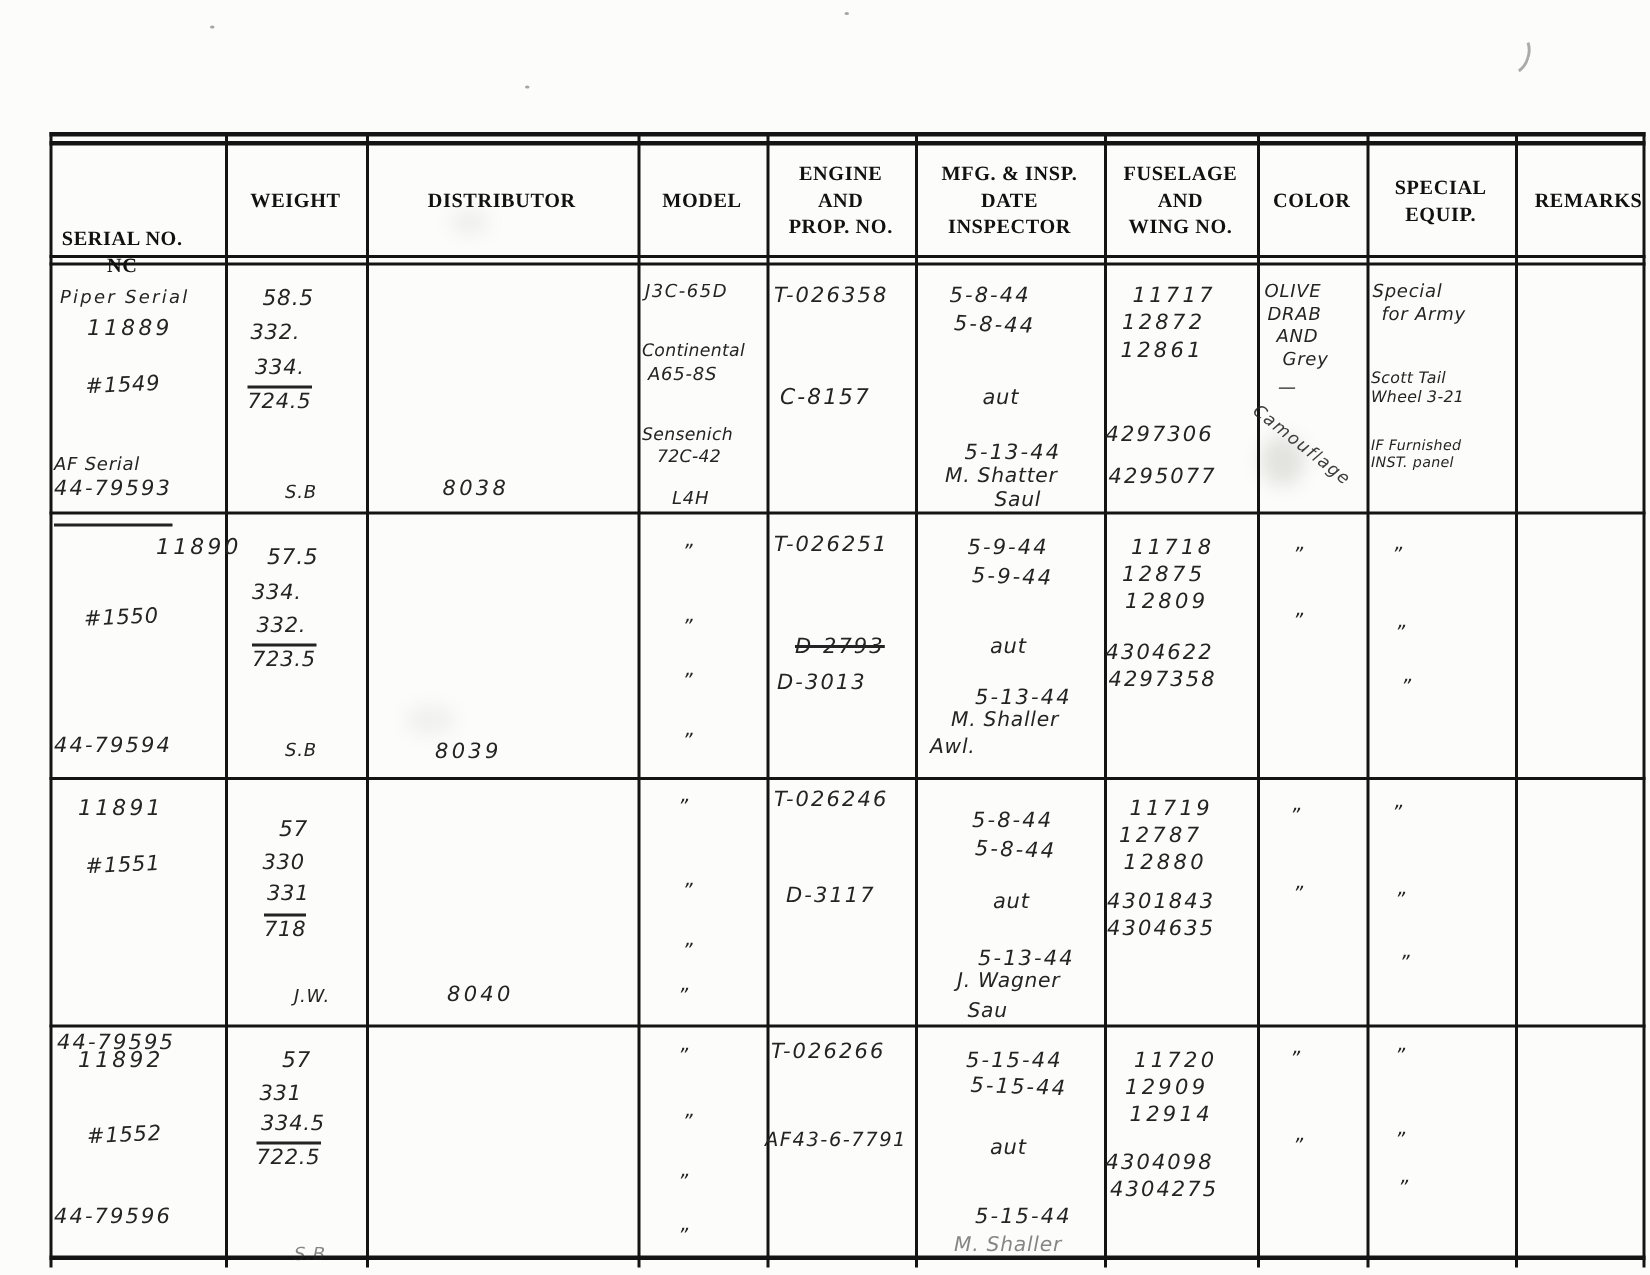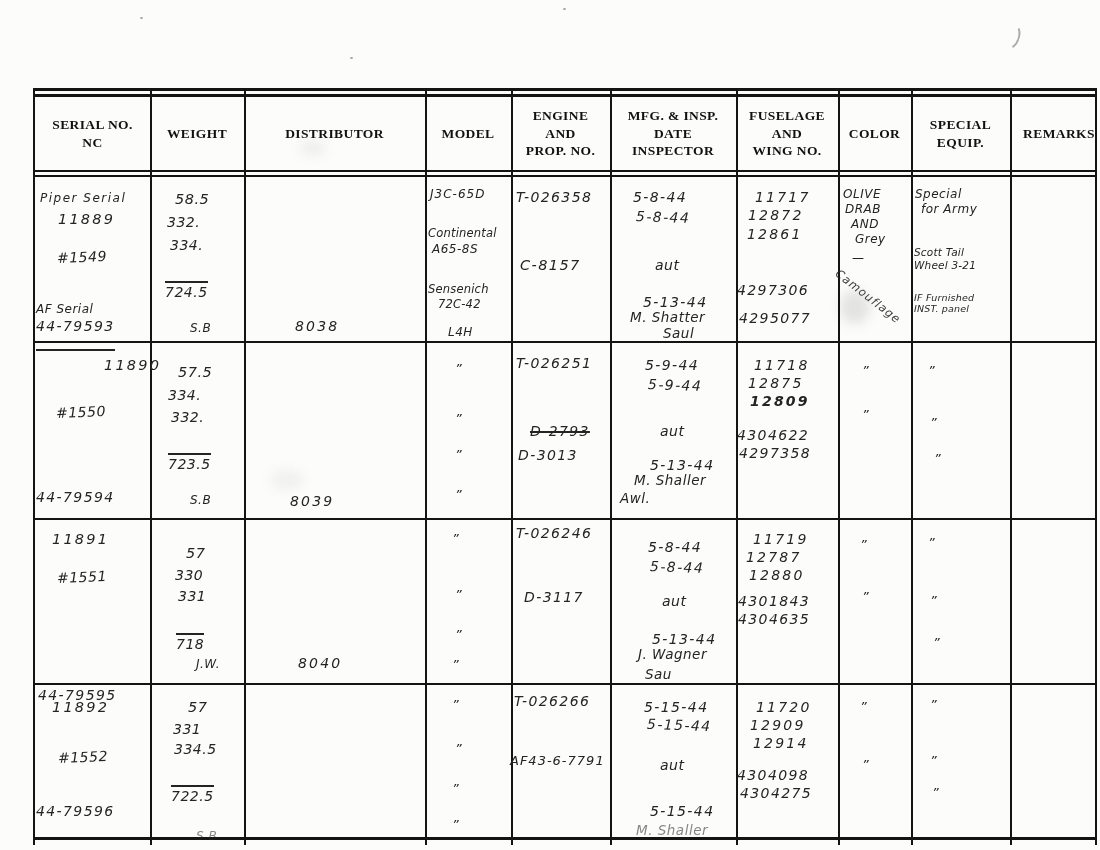--- a/index.html
+++ b/index.html
@@ -18,21 +18,21 @@
   }
   
   .hw{
     position:absolute;font-family:"DejaVu Sans",sans-serif;font-style:italic;
     font-size:14px;line-height:1;color:#242424;white-space:nowrap;letter-spacing:.5px;
   }
   .num{letter-spacing:2.2px;}
   .date{letter-spacing:1.4px;}
   .sm{font-size:12px;}
   .xs{font-size:10px;letter-spacing:.2px;}
-  .sum{border-top:2px solid #232323;padding-top:2px;margin-top:24px;}
+  .sum{border-top:2px solid #232323;padding-top:2px;}
   .strike{text-decoration:line-through;text-decoration-thickness:2px;}
   .ditto{font-size:13px;letter-spacing:0;}
   .diag{transform:rotate(38deg);transform-origin:left top;font-size:11.5px;letter-spacing:1px;opacity:.88;}
   .tilt-l{transform:rotate(-2.5deg);}
   .tilt-r{transform:rotate(2deg);}
   .faint{opacity:.55;}
   .u{border-bottom:2px solid #232323;padding-bottom:16px;}
   
   .blob{position:absolute;background:#8a8a84;border-radius:50%;filter:blur(6px);}
   .curve{
@@ -68,21 +68,21 @@
   <div class="vl" style="left:244px;"></div>
   <div class="vl" style="left:425px;"></div>
   <div class="vl" style="left:511px;"></div>
   <div class="vl" style="left:610px;"></div>
   <div class="vl" style="left:736px;"></div>
   <div class="vl" style="left:838px;"></div>
   <div class="vl" style="left:911px;"></div>
   <div class="vl" style="left:1010px;"></div>
   <div class="vl" style="left:1095px;"></div>
 
-  <div class="hcell" style="left:31px;width:123px;">SERIAL NO.
+  <div class="hcell" style="left:20px;width:123px;margin-top:34px;">SERIAL NO.
 NC</div>
   <div class="hcell" style="left:150px;width:94px;">WEIGHT</div>
   <div class="hcell" style="left:244px;width:181px;">DISTRIBUTOR</div>
   <div class="hcell" style="left:425px;width:86px;">MODEL</div>
   <div class="hcell" style="left:511px;width:99px;">ENGINE
 AND
 PROP. NO.</div>
   <div class="hcell" style="left:610px;width:126px;">MFG. &amp; INSP.
 DATE
 INSPECTOR</div>
@@ -154,21 +154,21 @@
   <span class="hw date strike" style="left:530px;top:424px;">D-2793</span>
   <span class="hw date" style="left:518px;top:448px;">D-3013</span>
   <span class="hw date" style="left:645px;top:358px;">5-9-44</span>
   <span class="hw date tilt-r" style="left:648px;top:378px;">5-9-44</span>
   <span class="hw" style="left:660px;top:424px;">aut</span>
   <span class="hw date" style="left:650px;top:458px;">5-13-44</span>
   <span class="hw sm" style="left:634px;top:474px;font-size:13.5px;">M. Shaller</span>
   <span class="hw sm" style="left:620px;top:492px;font-size:13.5px;">Awl.</span>
   <span class="hw num" style="left:754px;top:358px;">11718</span>
   <span class="hw num" style="left:748px;top:376px;">12875</span>
-  <span class="hw num" style="left:750px;top:394px;font-weight:bold;">12809</span>
+  <span class="hw num" style="left:750px;top:394px;">12809</span>
   <span class="hw date" style="left:737px;top:428px;">4304622</span>
   <span class="hw date" style="left:739px;top:446px;">4297358</span>
   <span class="hw ditto" style="left:862px;top:364px;">”</span>
   <span class="hw ditto" style="left:862px;top:408px;">”</span>
   <span class="hw ditto" style="left:928px;top:364px;">”</span>
   <span class="hw ditto" style="left:930px;top:416px;">”</span>
   <span class="hw ditto" style="left:934px;top:452px;">”</span>
 
   <span class="hw num" style="left:52px;top:532px;font-size:14.5px;">11891</span>
   <span class="hw tilt-l" style="left:57px;top:570px;">#1551</span>

